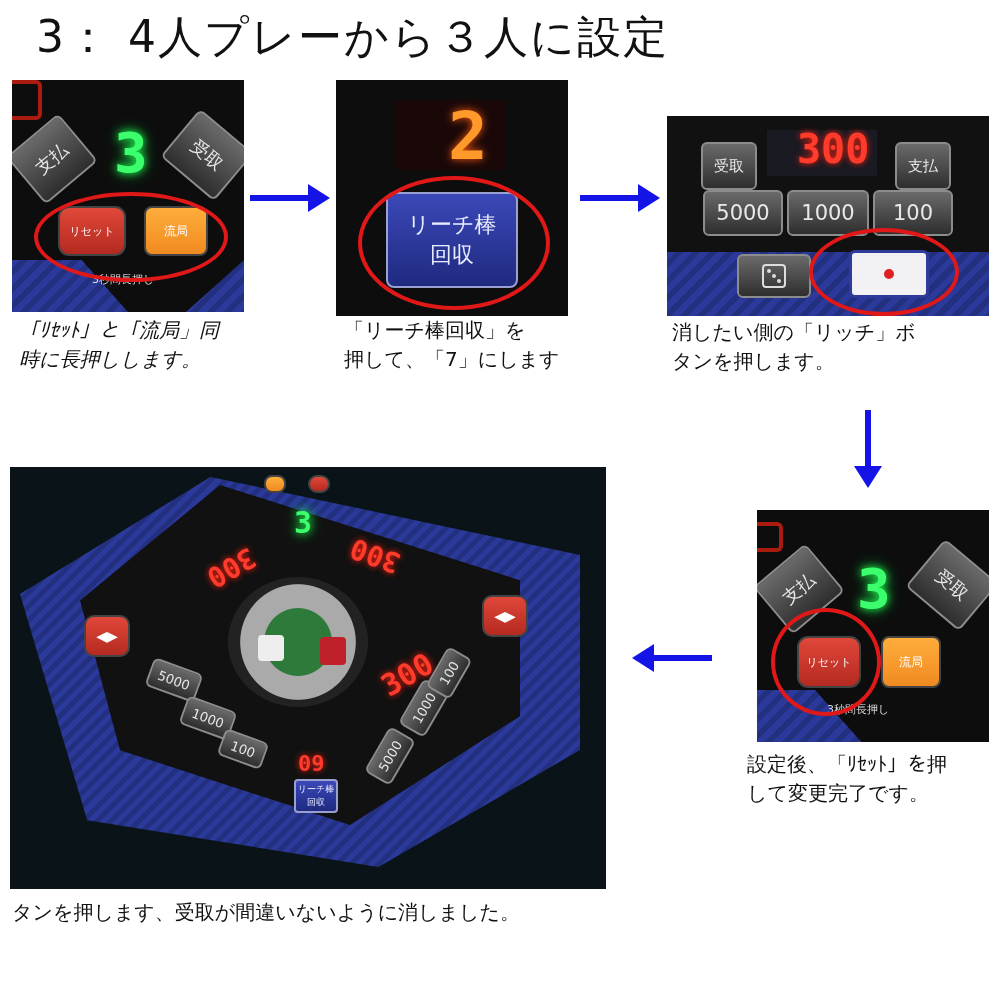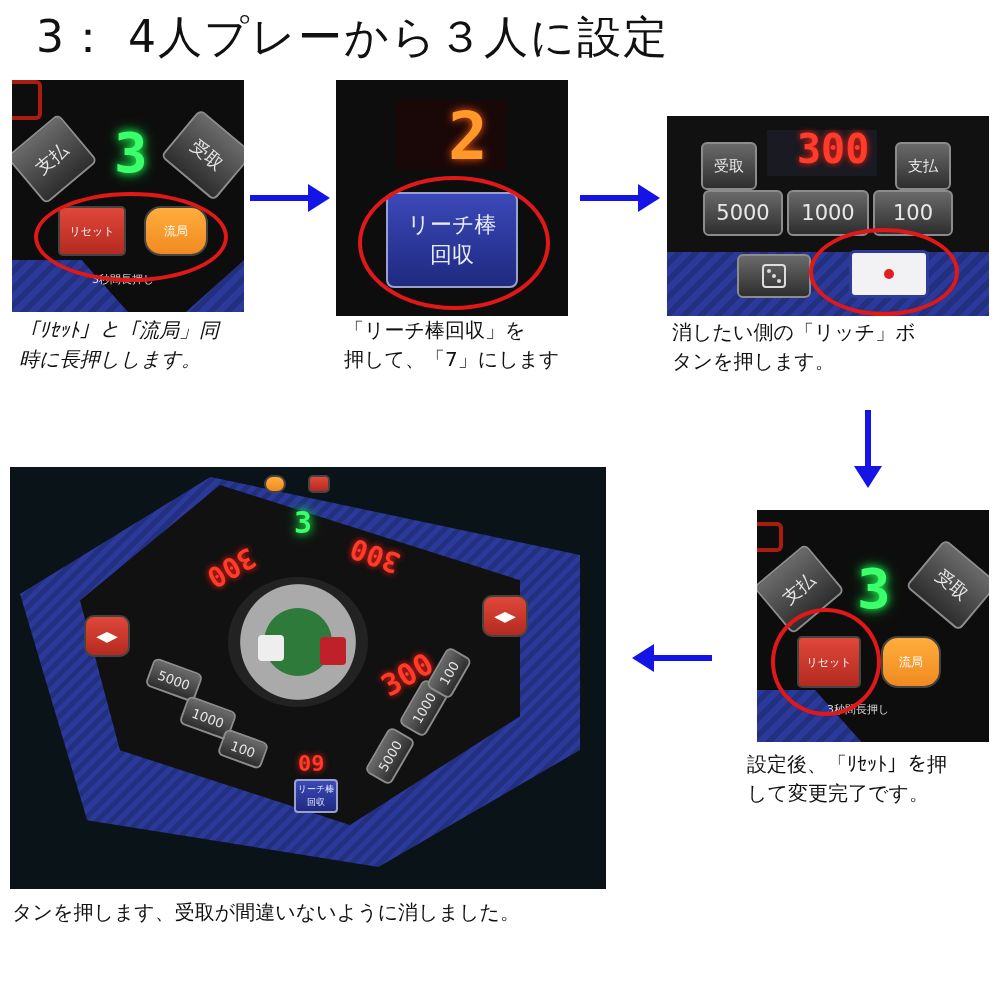--- a/index.html
+++ b/index.html
@@ -12,22 +12,22 @@
   .caption { position: absolute; font-size: 20px; line-height: 29px; color: #111; white-space: pre-line; }
 
   .arrow { position: absolute; }
 
   
   .led-green { color: #3cff6e; text-shadow: 0 0 8px #1dff4f, 0 0 16px #0f9a30; font-family: "DejaVu Sans Mono", monospace; font-weight: bold; }
   .led-red { color: #ff3b2b; text-shadow: 0 0 6px #ff2010; font-family: "DejaVu Sans Mono", monospace; font-weight: bold; }
   .led-orange { color: #ff9a2a; text-shadow: 0 0 8px #ff5a10; font-family: "DejaVu Sans Mono", monospace; font-weight: bold; }
 
   .key-glass { position: absolute; background: linear-gradient(#6a6a6a, #2e2e2e); border: 2px solid #8c8c8c; border-radius: 6px; color: #e8e8e8; display:flex; align-items:center; justify-content:center; }
-  .key-red { position: absolute; background: linear-gradient(#e0473a, #b42a20); border: 2px solid #444; border-radius: 5px; color: #fff; display:flex; align-items:center; justify-content:center; }
-  .key-orange { position: absolute; background: linear-gradient(#ffad3c, #f08a20); border: 2px solid #444; border-radius: 17px; color: #fff; display:flex; align-items:center; justify-content:center;font-family:Liberation Serif, serif; }
+  .key-red { position: absolute; background: linear-gradient(#e0473a, #b42a20); border: 2px solid #444; border-radius: 11px; color: #fff; display:flex; align-items:center; justify-content:center; }
+  .key-orange { position: absolute; background: linear-gradient(#ffad3c, #f08a20); border: 2px solid #444; border-radius: 8px; color: #fff; display:flex; align-items:center; justify-content:center;font-family:Liberation Serif, serif; }
   .key-blue { position: absolute; background: linear-gradient(#3b48b8, #1f2a80); border: 2px solid #9aa0d0; border-radius: 8px; color: #e8ecff; display:flex; flex-direction:column; align-items:center; justify-content:center; }
   .ring { position: absolute; border: 4px solid #e01818; border-radius: 50%; }
   .blue-band { position: absolute; background: repeating-linear-gradient(135deg, #2b3a9a 0 6px, #22307f 6px 12px); }
 </style>
 </head>
 <body>
 
 <div class="title">3： 4人プレーから３人に設定</div>
 
 <div class="photo" style="left:12px;top:80px;width:232px;height:232px;">

